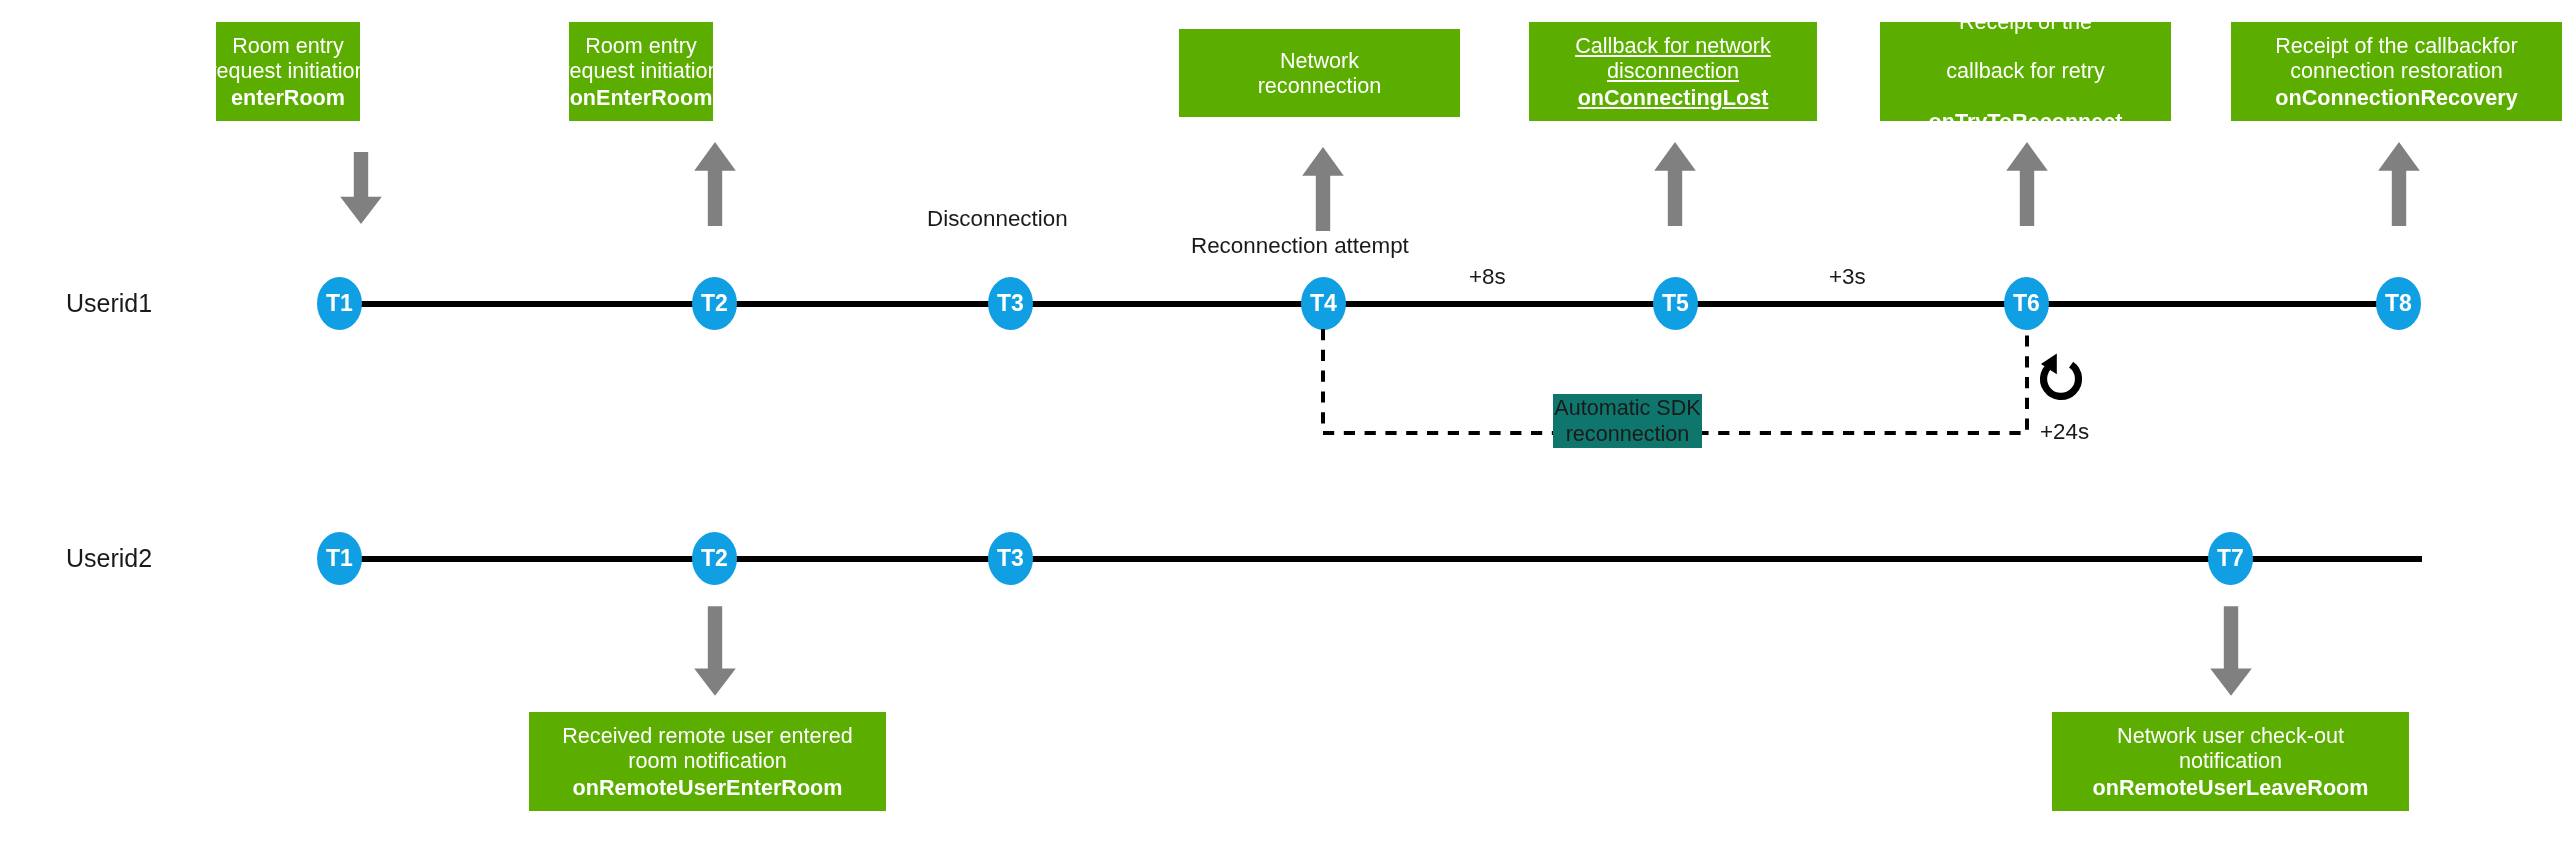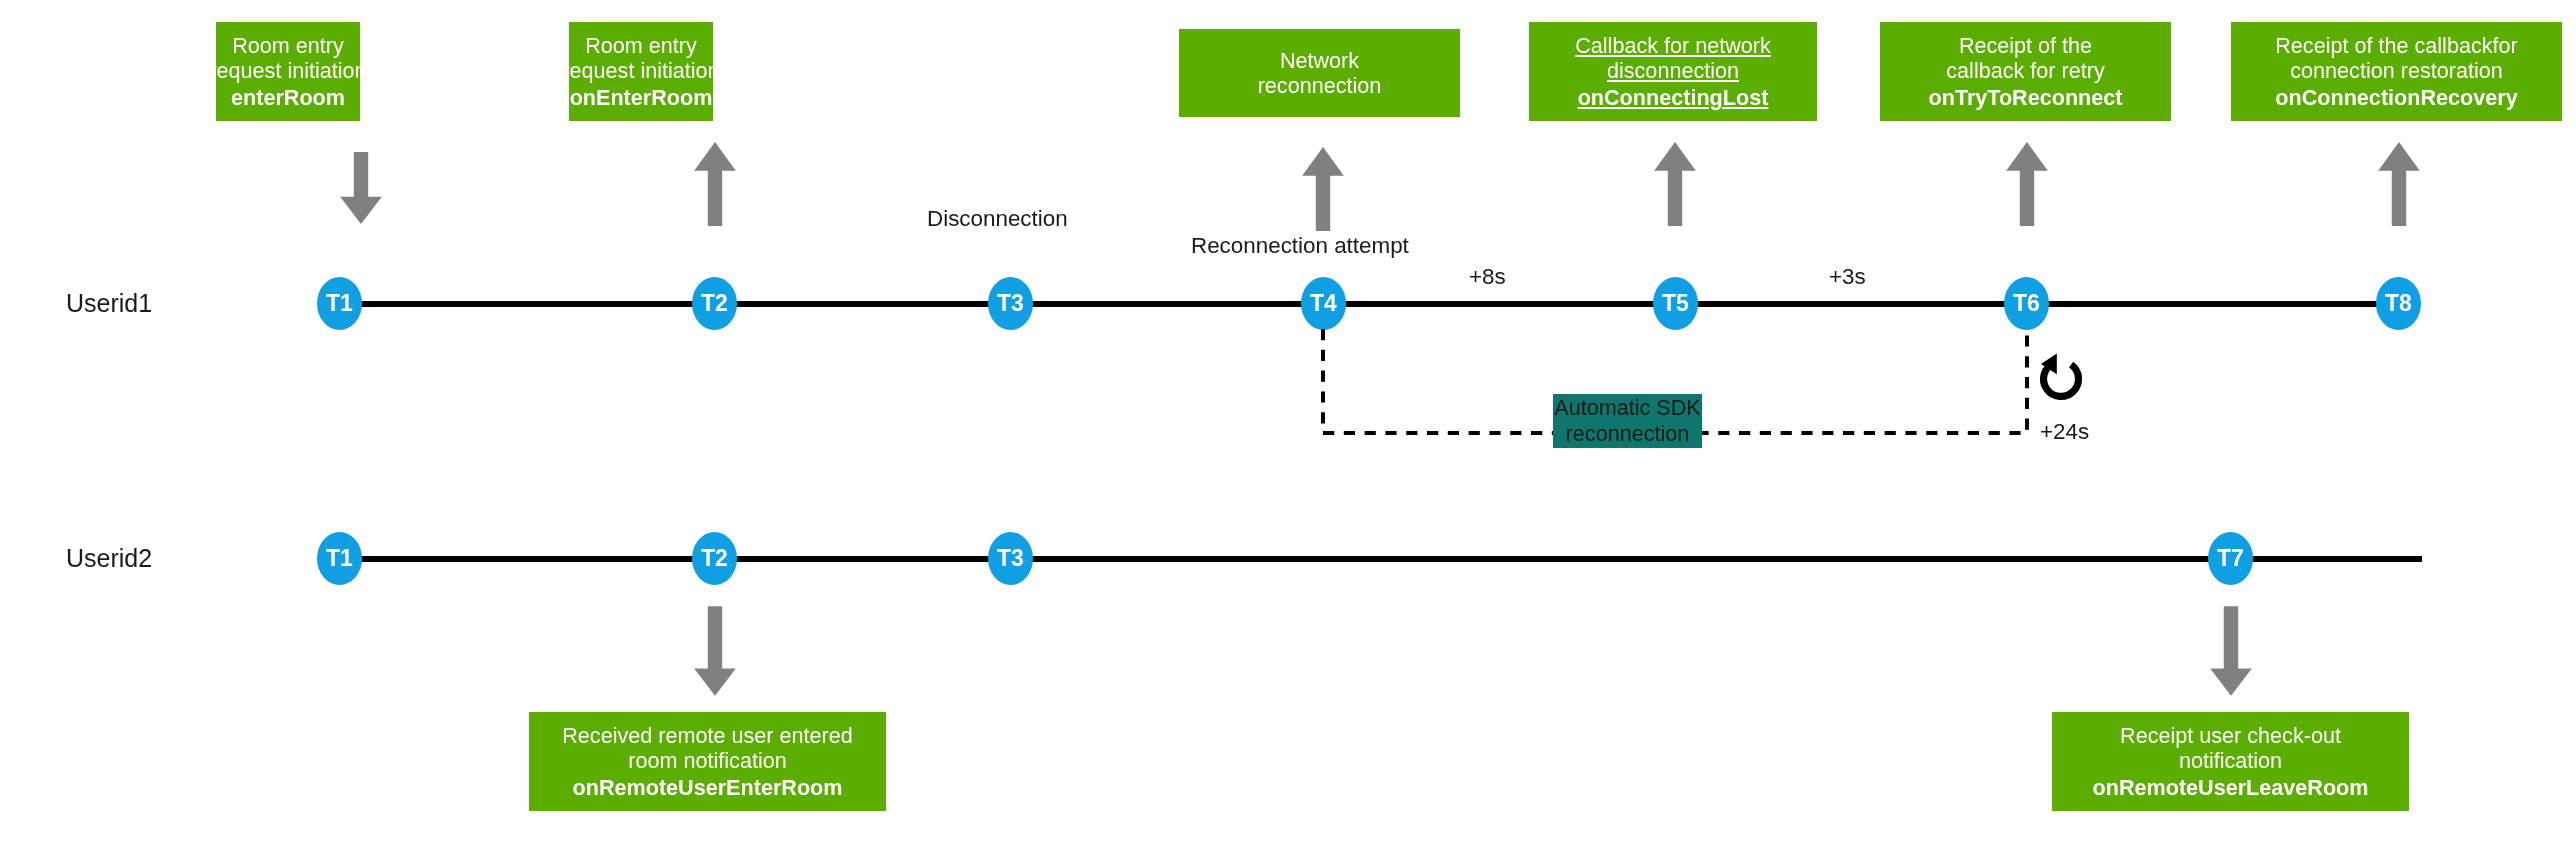--- a/index.html
+++ b/index.html
@@ -133,21 +133,21 @@
     <span class="line">Network</span>
     <span class="line">reconnection</span>
   </div>
 
   <div class="callout" style="left:1529px; top:22.4px; width:288px; height:99px;text-decoration:underline;">
     <span class="line">Callback for network</span>
     <span class="line">disconnection</span>
     <span class="api">onConnectingLost</span>
   </div>
 
-  <div class="callout" style="left:1880px; top:22.4px; width:291px; height:99px;">
+  <div class="callout" style="left:1880px; top:22.4px; width:291px; height:99px;gap:24px;">
     <span class="line">Receipt of the</span>
     <span class="line">callback for retry</span>
     <span class="api">onTryToReconnect</span>
   </div>
 
   <div class="callout" style="left:2231px; top:22.4px; width:331px; height:99px;">
     <span class="line">Receipt of the callbackfor</span>
     <span class="line">connection restoration</span>
     <span class="api">onConnectionRecovery</span>
   </div>
@@ -246,19 +246,19 @@
     </svg>
   </div>
 
   <div class="callout" style="left:529px; top:712px; width:357px; height:99px;">
     <span class="line">Received remote user entered</span>
     <span class="line">room notification</span>
     <span class="api">onRemoteUserEnterRoom</span>
   </div>
 
   <div class="callout" style="left:2052px; top:712px; width:357px; height:99px;">
-    <span class="line">Receipt user check-out</span>
+    <span class="line">Network user check-out</span>
     <span class="line">notification</span>
     <span class="api">onRemoteUserLeaveRoom</span>
   </div>
 
 </div>
 
 
 </body></html>

